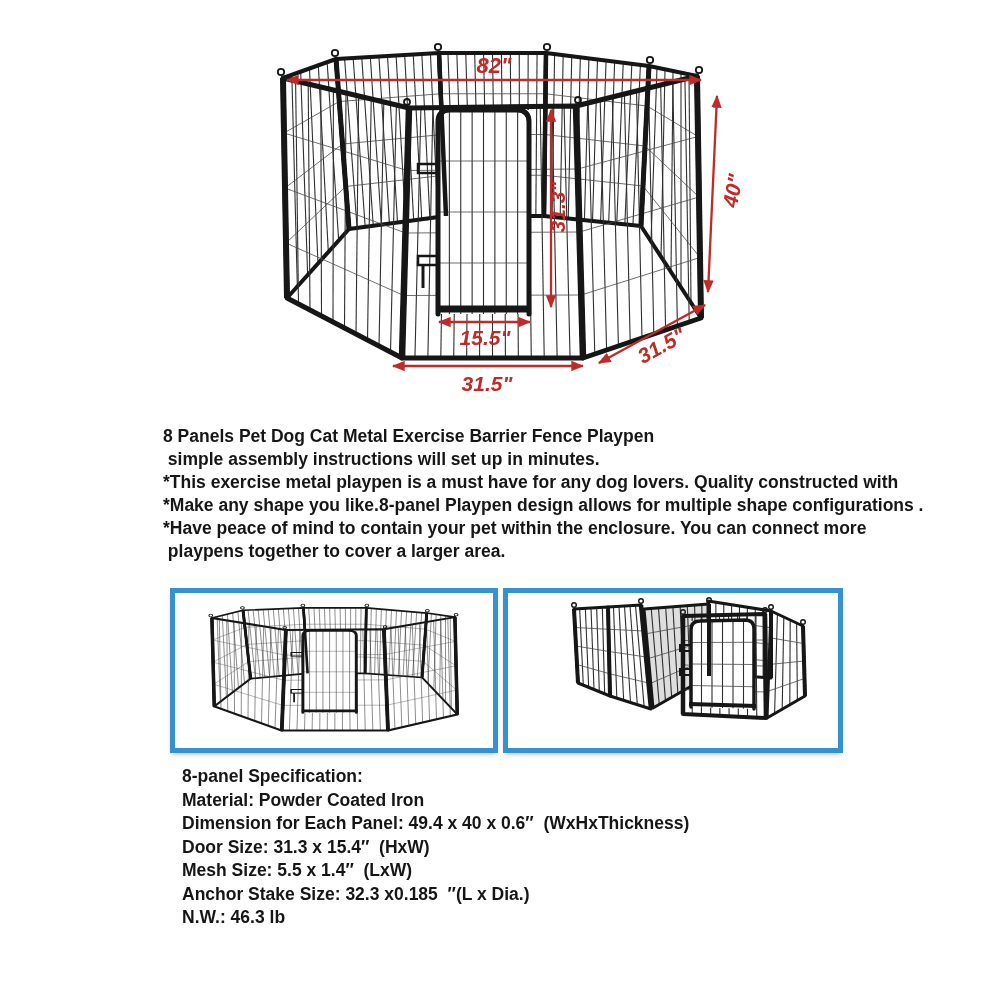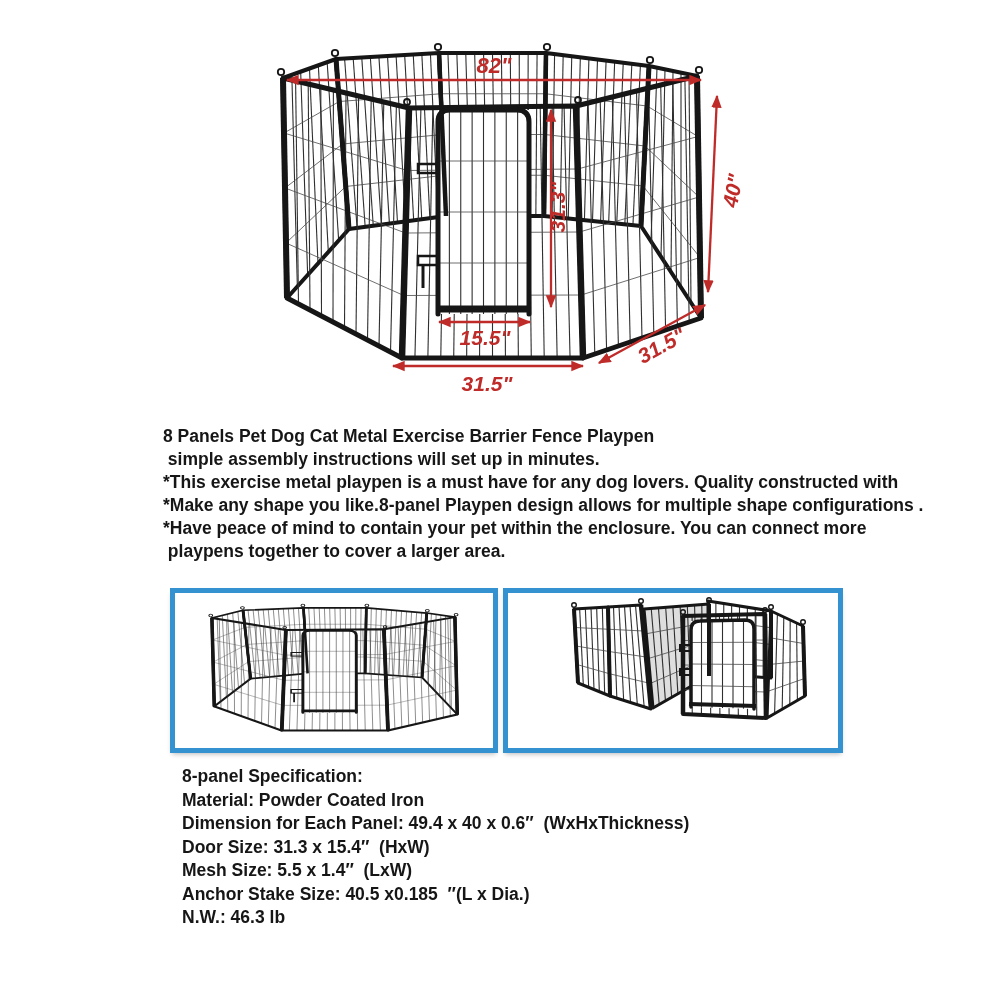--- a/index.html
+++ b/index.html
@@ -357,15 +357,15 @@
     </g>
   </svg>
 </div>
 
 <div class="abs speclist" style="left:166px;top:765px;width:680px;margin-left:16px;">
   <div class="txtline">8-panel Specification:</div>
   <div class="txtline">Material: Powder Coated Iron</div>
   <div class="txtline">Dimension for Each Panel: 49.4 x 40 x 0.6″  (WxHxThickness)</div>
   <div class="txtline">Door Size: 31.3 x 15.4″  (HxW)</div>
   <div class="txtline">Mesh Size: 5.5 x 1.4″  (LxW)</div>
-  <div class="txtline">Anchor Stake Size: 40.5 x0.185  ″(L x Dia.)</div>
+  <div class="txtline">Anchor Stake Size: 32.3 x0.185  ″(L x Dia.)</div>
   <div class="txtline">N.W.: 46.3 lb</div>
 </div>
 
 </body></html>

